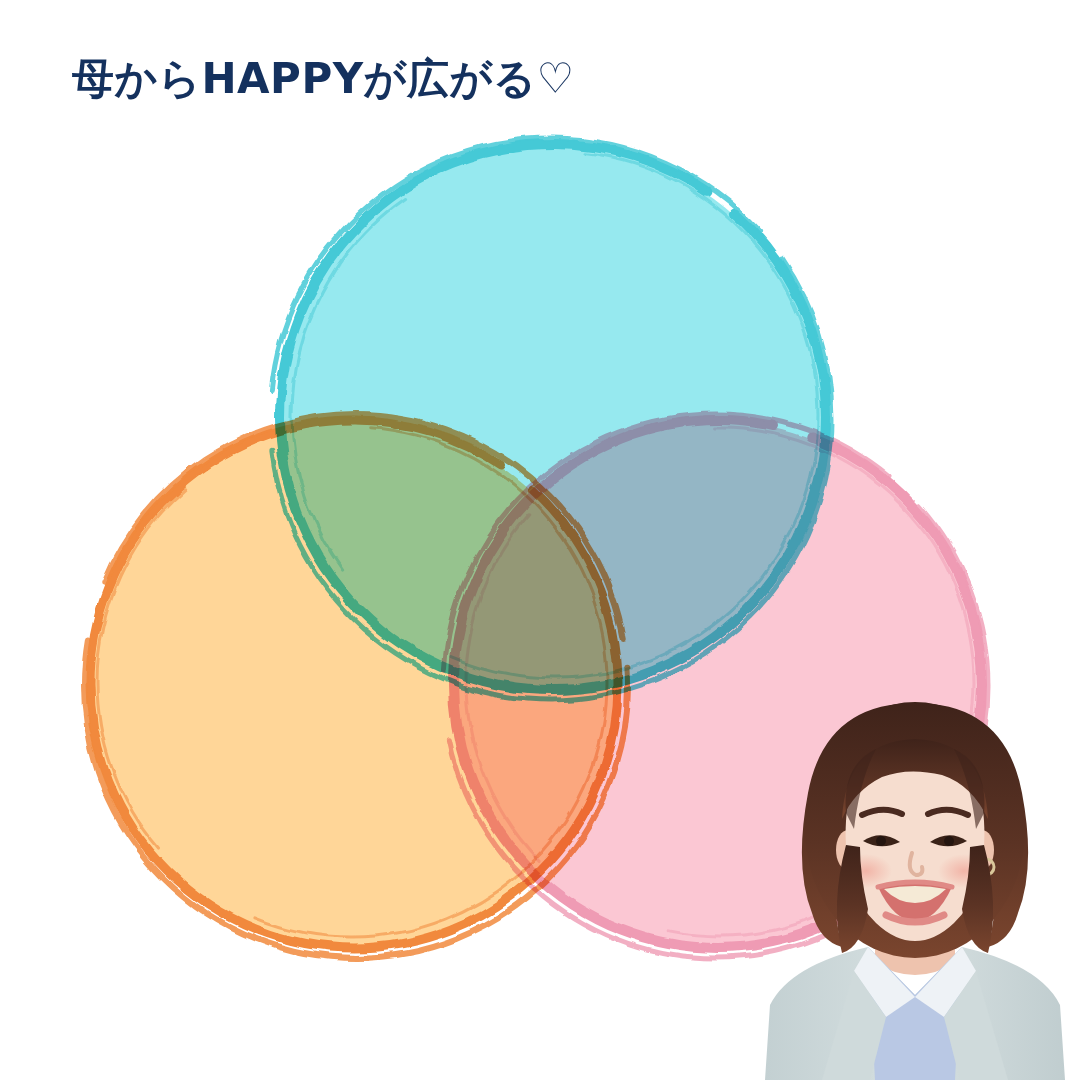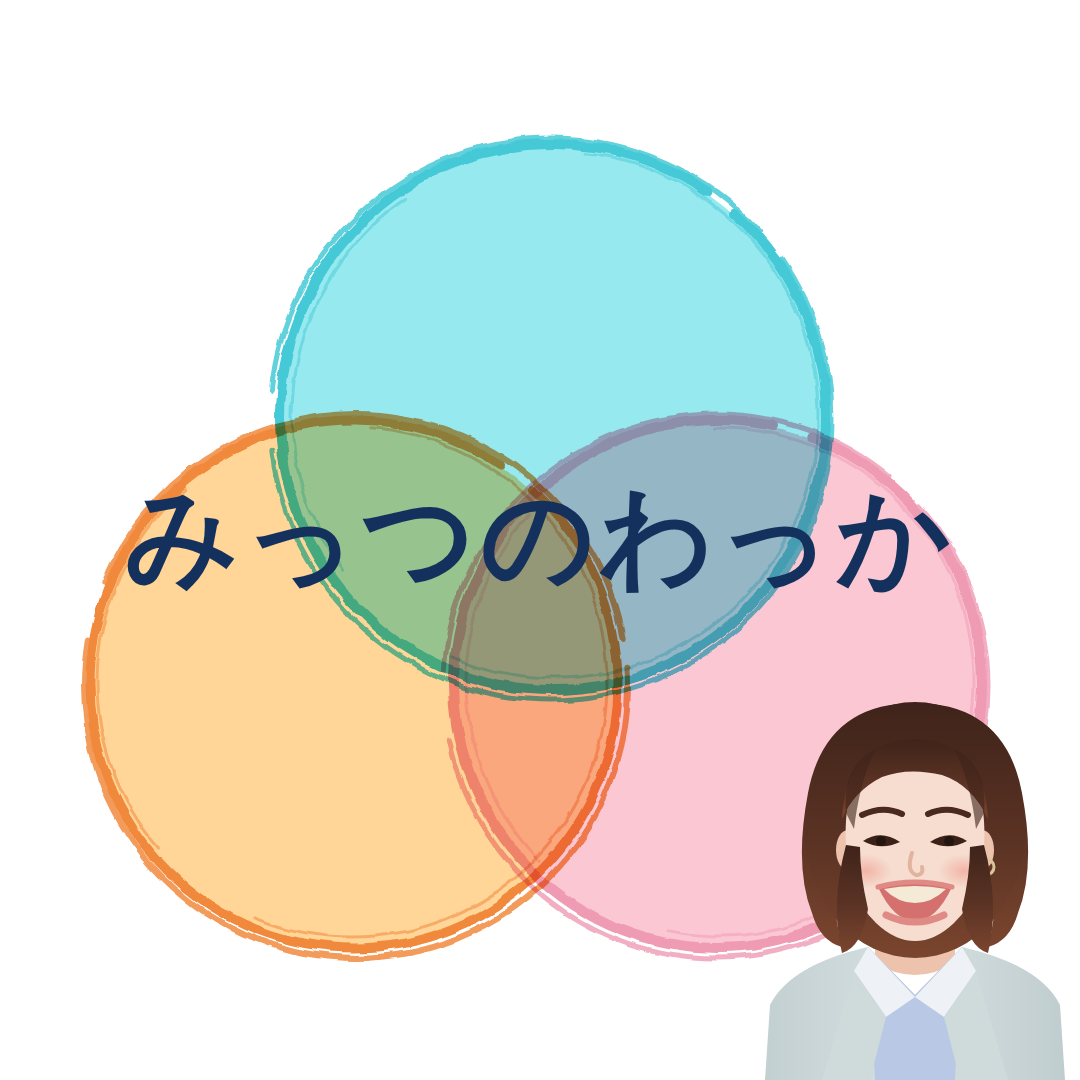--- a/index.html
+++ b/index.html
@@ -69,20 +69,21 @@
     height: 385px;
     overflow: hidden;
   }
   .portrait svg { display:block; }
 </style>
 </head>
 <body>
 
 <div id="poster" style="background: rgb(255, 255, 255);">
 
+  <div class="tagline" style="color: rgb(20, 49, 94);">母からHAPPYが広がる♡</div>
 
   <div class="venn-stage">
     <svg width="1080" height="1080" viewBox="0 0 1080 1080" xmlns="http://www.w3.org/2000/svg">
 
       <defs>
 
         <filter id="brushRough" x="-12%" y="-12%" width="124%" height="124%">
           <feTurbulence type="fractalNoise" baseFrequency="0.035" numOctaves="3" seed="7" result="n"></feTurbulence>
           <feDisplacementMap in="SourceGraphic" in2="n" scale="7" xChannelSelector="R" yChannelSelector="G"></feDisplacementMap>
         </filter>
@@ -112,21 +113,20 @@
 
       <g filter="url(#brushRough)" style="mix-blend-mode:multiply">
         <circle cx="553" cy="417" r="271" fill="#96e9ef"></circle>
         <circle cx="553" cy="417" r="273" fill="none" stroke="#45c9d6" stroke-width="10" stroke-dasharray="1450 35 950 16" stroke-linecap="round"></circle>
         <circle cx="551" cy="419" r="281" fill="none" stroke="#45c9d6" stroke-width="5" stroke-dasharray="850 60 650 35" stroke-linecap="round" opacity="0.85"></circle>
         <circle cx="555" cy="415" r="263" fill="none" stroke="#45c9d6" stroke-width="3" stroke-dasharray="520 140 420 190" stroke-linecap="round" opacity="0.5"></circle>
       </g>
     </svg>
   </div>
 
-  <div class="venn-title" style="color: rgb(20, 49, 94);">みっつのわっか</div>
 
   <div class="portrait">
     <svg width="330" height="385" viewBox="0 0 330 385" xmlns="http://www.w3.org/2000/svg">
       <defs>
         <clipPath id="pclip">
             <rect x="0" y="0" width="330" height="385"></rect>
           </clipPath>
         <radialGradient id="cheekL" cx="50%" cy="50%" r="50%">
           <stop offset="0%" stop-color="#f0a79a" stop-opacity="0.75"></stop>
           <stop offset="100%" stop-color="#f0a79a" stop-opacity="0"></stop>

